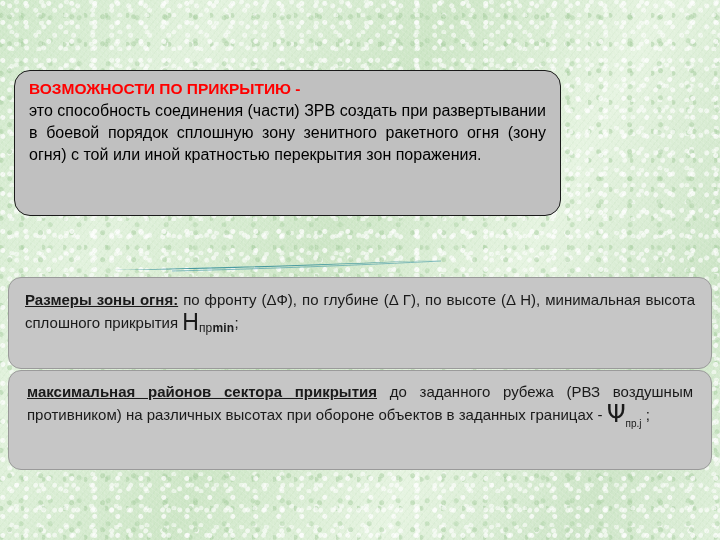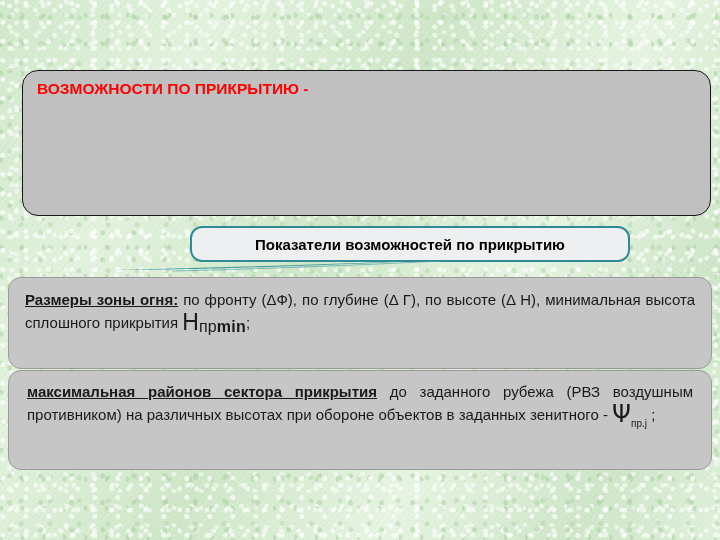--- a/index.html
+++ b/index.html
@@ -54,28 +54,27 @@
     letter-spacing: -0.2px;
     text-shadow: 1px 1px 0 rgba(120,30,0,.25);
     white-space: nowrap;
   }
 
   
   #box-definition {
     position: absolute;
     left: 14px;
     top: 70px;
-    width: 689px;
+    width: 547px;
     height: 146px;
     box-sizing: border-box;
     background: #c0c0c0;
     border: 1.5px solid #1a1a1a;
     border-radius: 16px;
     padding: 9px 14px 0 14px;
-    margin-left: 8px;
   }
   #def-heading {
     font-size: 15.5px;
     font-weight: bold;
     color: #ff0000;
     line-height: 1.15;
     margin-bottom: 2px;
   }
   #def-body {
     font-size: 16px;
@@ -134,21 +133,21 @@
 
   .ptext {
     font-size: 15px;
     line-height: 1.5;
     text-align: justify;
     text-align-last: left;
   }
   .ptext b { font-weight: bold; text-decoration: underline; }
 
   .sub {
-    font-size: 16px;
+    font-size: 12px;
     vertical-align: sub;
     letter-spacing: .2px;
   }
   .sub-b { font-weight: bold; margin-top: 29px; }
 
   .bigsym {
     font-size: 24px;
     font-family: "DejaVu Sans", sans-serif;
     line-height: 0;
     position: relative;
@@ -171,38 +170,36 @@
 </head>
 <body>
 
 <div id="slide">
 
   <div id="grain"></div>
 
 
   <div id="box-definition">
     <div id="def-heading">ВОЗМОЖНОСТИ ПО ПРИКРЫТИЮ -</div>
+    <div id="def-body">это способность соединения (части) ЗРВ создать при развертывании в боевой порядок сплошную зону зенитного ракетного огня (зону огня) с той или иной кратностью перекрытия зон поражения.</div>
   </div>
 
-  <div id="box-indicators">
-    <span id="indicators-label">Показатели возможностей по прикрытию</span>
-  </div>
 
   <svg id="teal-swoosh" viewBox="0 0 330 13" preserveAspectRatio="none">
     <path d="M2,11 C70,11 180,8 328,1 C200,6 90,9 2,11 Z" fill="#2e8b96" opacity=".85"></path>
     <path d="M60,12 C150,10 250,6 329,2" stroke="#55a2ab" stroke-width="1" fill="none" opacity=".7"></path>
   </svg>
 
   <div class="panel" id="panel-size">
     <div class="ptext">
       <b>Размеры зоны огня:</b><span> по фронту (ΔФ), по глубине (Δ Г), по высоте (Δ Н), минимальная высота сплошного прикрытия </span><span class="bigsym-l">Н</span><span class="sub">пр</span><span class="sub sub-b">min</span><span>;</span>
     </div>
   </div>
 
   <div class="panel" id="panel-sector">
     <div class="ptext">
-      <b>максимальная районов сектора прикрытия</b><span> до заданного рубежа (РВЗ воздушным противником) на различных высотах при обороне объектов в заданных зенитного - </span><span class="bigsym">Ψ</span><span class="sub-big">пр.j</span>
+      <b>максимальная районов сектора прикрытия</b><span> до заданного рубежа (РВЗ воздушным противником) на различных высотах при обороне объектов в заданных границах - </span><span class="bigsym">Ψ</span><span class="sub-big">пр.j</span>
       <span>;</span>
     </div>
   </div>
 
 
 </div>
 
 </body></html>

